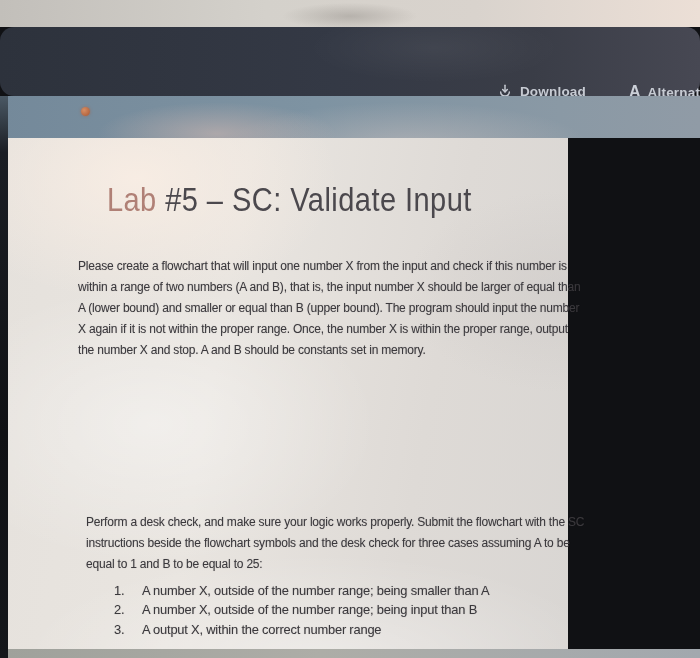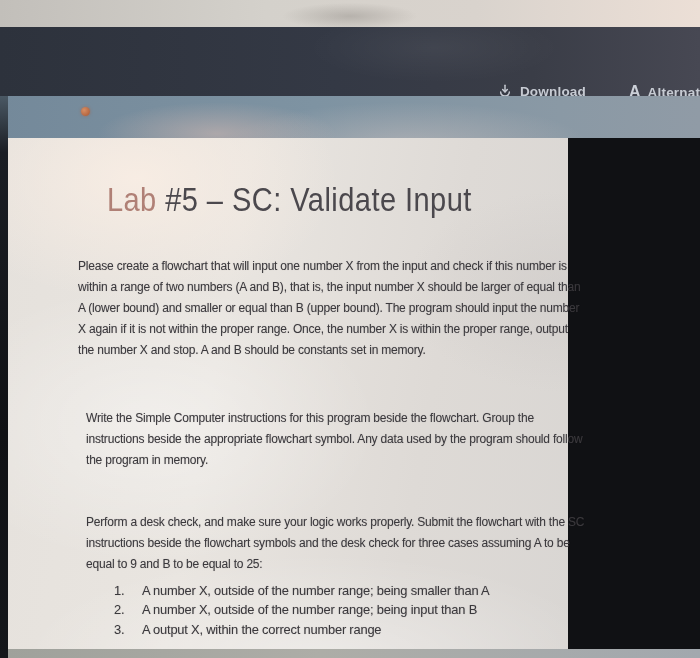--- a/index.html
+++ b/index.html
@@ -16,20 +16,21 @@
       radial-gradient(90px 18px at 50% 60%, rgba(110,105,100,0.30), rgba(110,105,100,0) 75%),
       linear-gradient(90deg,#c2bfba 0%,#d4d1cb 38%,#d9d3cd 68%,#ecdfd6 100%);
   }
 
   
   .toolbar {
     position:absolute; left:0; top:27px; width:700px; height:69px;
     background:
       radial-gradient(180px 50px at 62% 30%, rgba(255,255,255,0.05), rgba(255,255,255,0) 70%),
       linear-gradient(90deg,#2d323c 0%,#343945 48%,#3a3d47 76%,#474853 100%);
+    border-radius: 14px;
   }
   .tb-btn {
     position:absolute; top:56px; display:flex; align-items:center; gap:7px;
     color:#c7cbd3; font-size:13.5px; font-weight:600; letter-spacing:0.2px;
     cursor:pointer; white-space:nowrap;
   }
   .tb-btn .a-logo { font-size:16px; font-weight:800; letter-spacing:0; color:#ccd0d8; }
   .btn-download { right:114px; }
   .btn-alt { left:629px; }
 
@@ -119,26 +120,23 @@
   </div>
 
   <div class="page">
     <h1 class="doc-title"><span class="t-lead">Lab</span><span class="t-rest"> #5 – SC: Validate Input</span></h1>
 
     <p class="para p1">Please create a flowchart that will input one number X from the input and check if this number is
 within a range of two numbers (A and B), that is, the input number X should be larger of equal than
 A (lower bound) and smaller or equal than B (upper bound). The program should input the number
 X again if it is not within the proper range. Once, the number X is within the proper range, output
 the number X and stop. A and B should be constants set in memory.</p>
-    <p class="para p2">Write the Simple Computer instructions for this program beside the flowchart. Group the
-instructions beside the appropriate flowchart symbol. Any data used by the program should follow
-the program in memory.</p>
     <p class="para p3">Perform a desk check, and make sure your logic works properly. Submit the flowchart with the SC
 instructions beside the flowchart symbols and the desk check for three cases assuming A to be
-equal to 9 and B to be equal to 25:</p>
+equal to 1 and B to be equal to 25:</p>
 
     <div class="num-list">
       <div class="list-row">
         <span class="li-num">1.</span>
         <span class="li-text">A number X, outside of the number range; being smaller than A</span>
       </div>
       <div class="list-row">
         <span class="li-num">2.</span>
         <span class="li-text">A number X, outside of the number range; being input than B</span>
       </div>

